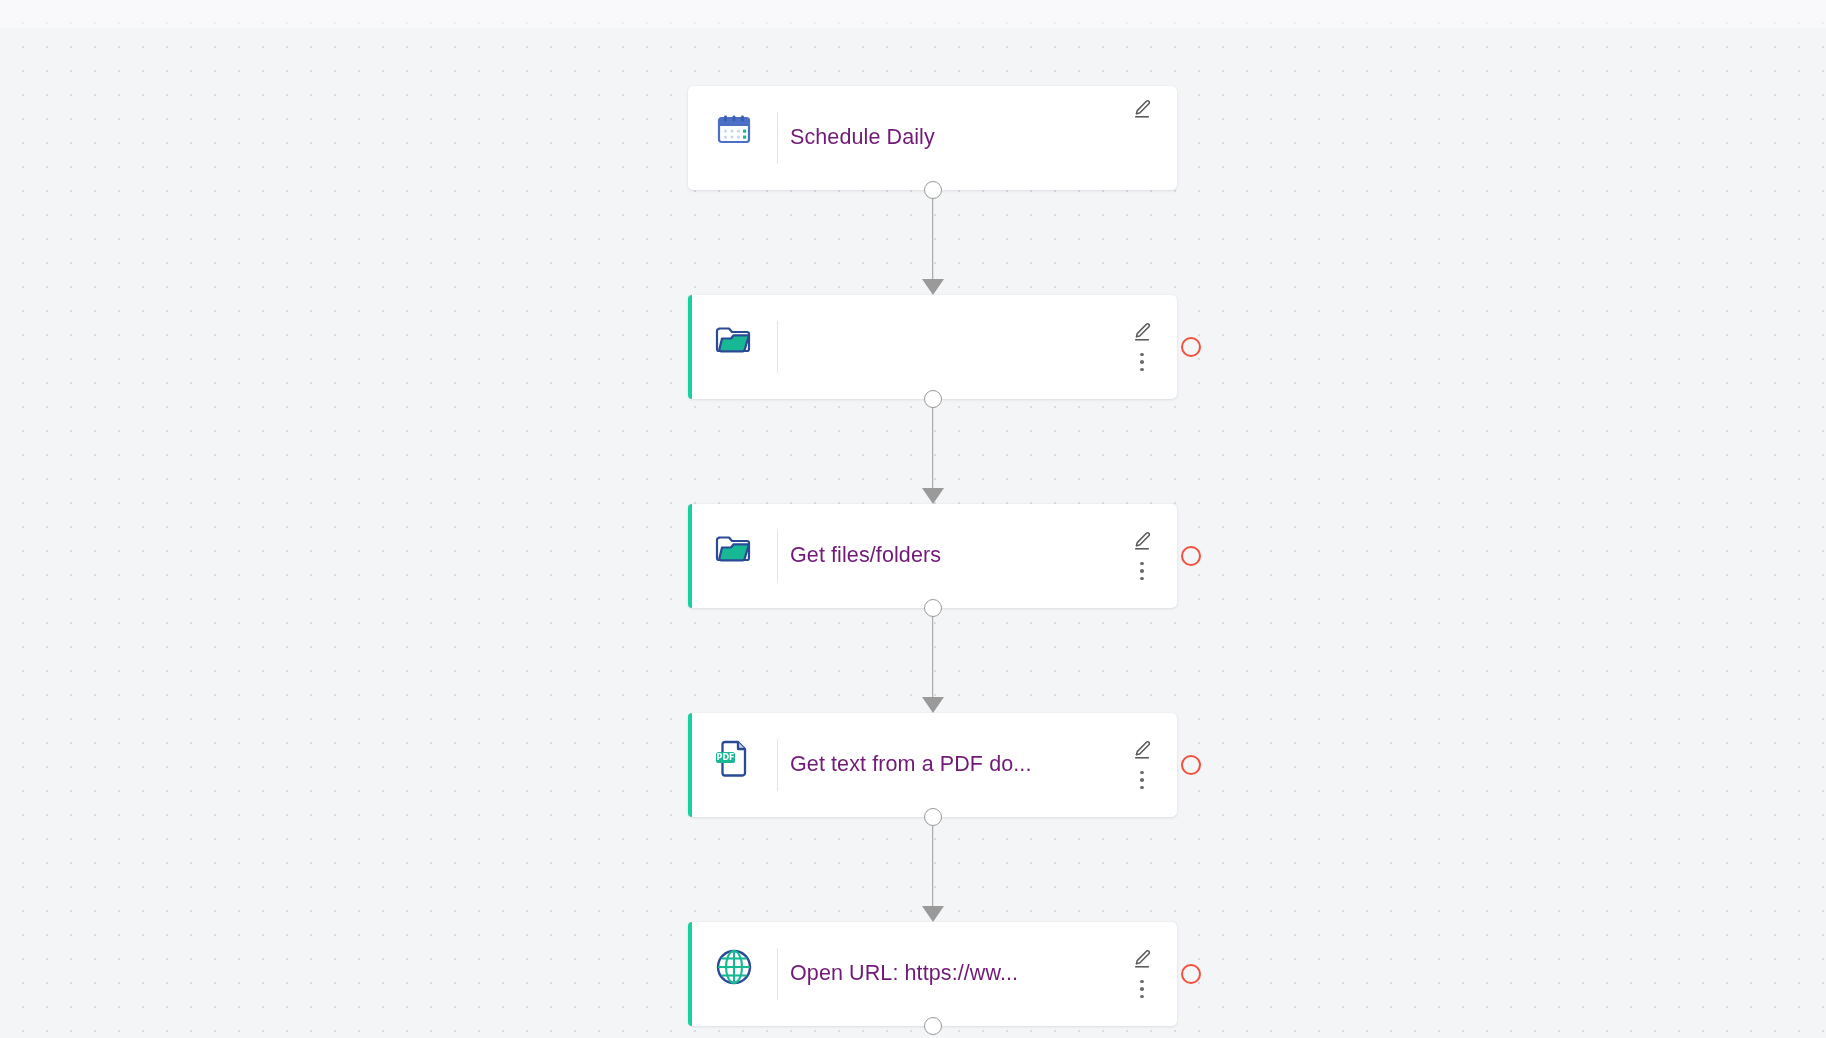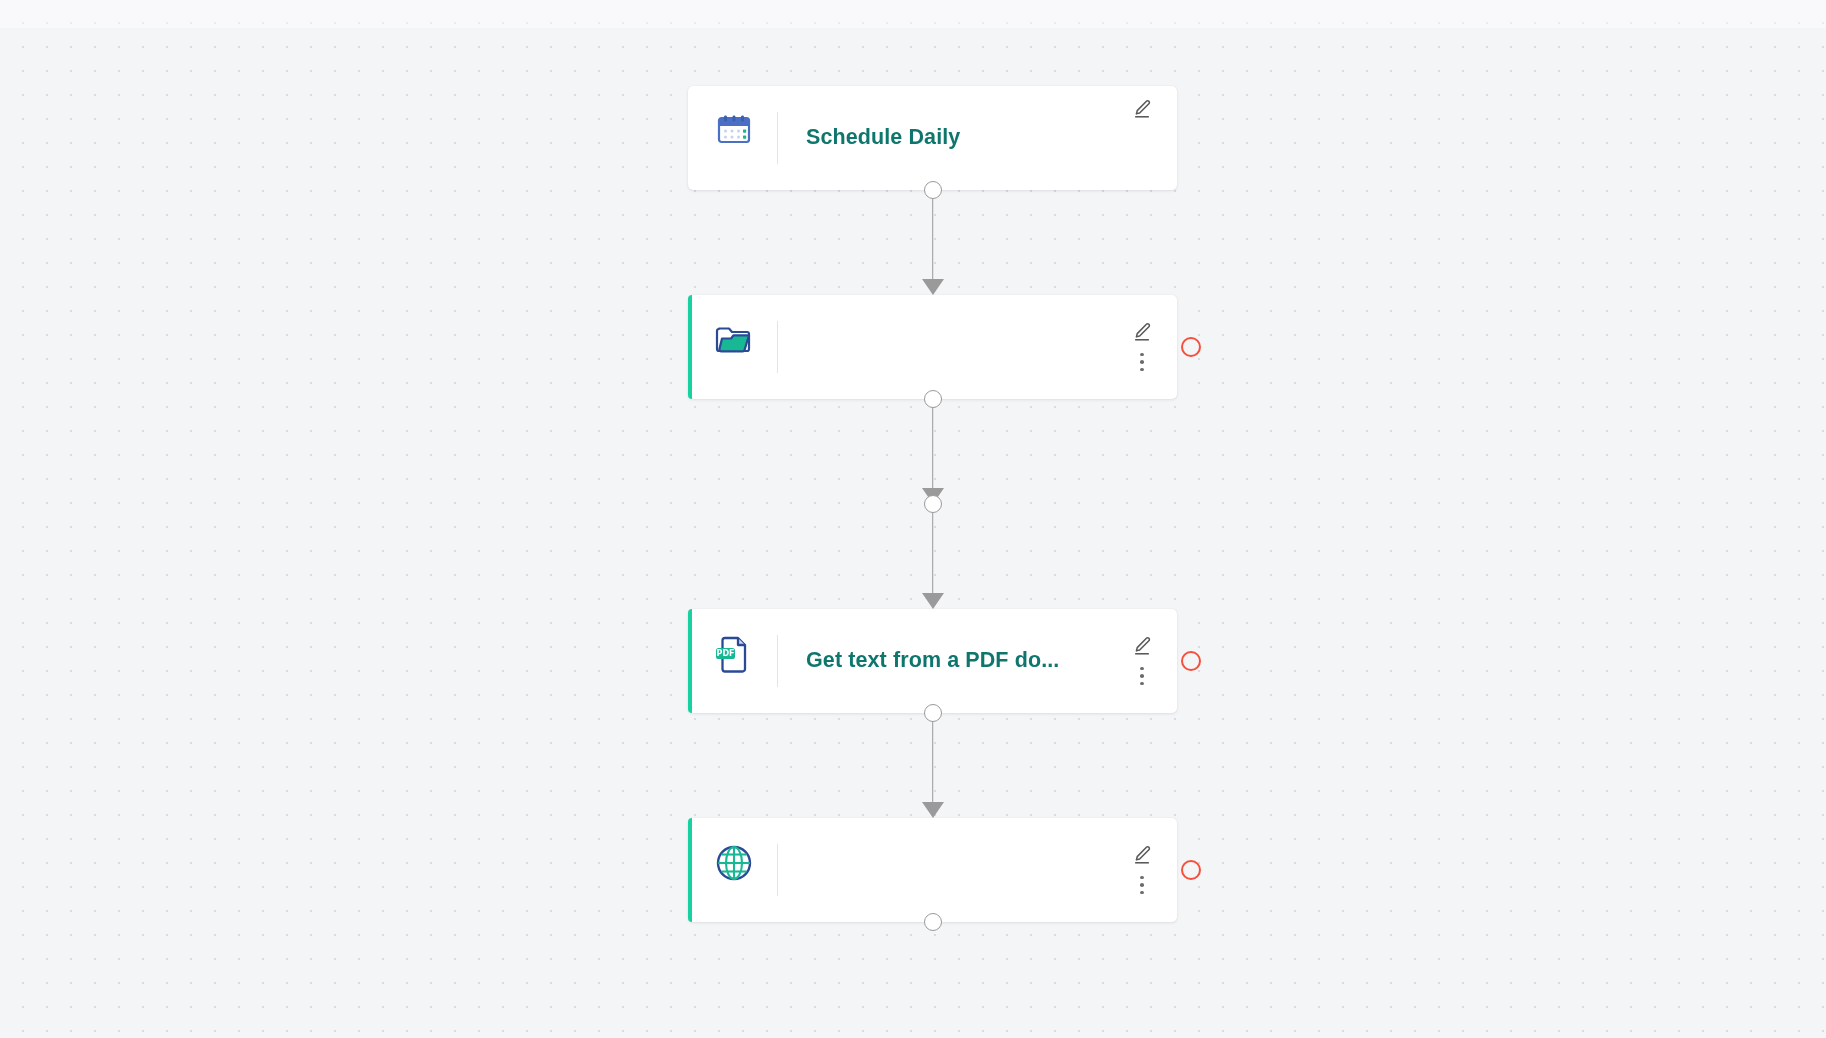--- a/index.html
+++ b/index.html
@@ -76,29 +76,28 @@
 
   .node-divider {
     width: 1px;
     height: 52px;
     background: #e2e4e8;
     margin-left: 15px;
     flex: 0 0 1px;
   }
 
   .node-label {
-    margin-left: 28px;
+    margin-left: 12px;
     font-size: 21.5px;
-    color: #0f766e;
+    color: #701a75;
     line-height: 1.2;
     letter-spacing: 0.1px;
     white-space: nowrap;
     overflow: hidden;
     flex: 1 1 auto;
-    font-weight: bold;
   }
 
   
   .node-actions {
     position: absolute;
     right: 22px;
     top: 0;
     height: 104px;
     width: 26px;
     display: flex;
@@ -268,20 +267,43 @@
       </div>
       <div class="status-dot"></div>
     </div>
 
     <div class="connector">
       <div class="port"></div>
       <div class="line"></div>
       <div class="arrow"></div>
     </div>
 
+    <div class="node">
+      <div class="accent"></div>
+      <div class="node-icon">
+        <svg width="42" height="40" viewBox="0 0 42 40">
+          <path d="M6 9.5h10l3 3.5h15a2 2 0 0 1 2 2v15a2 2 0 0 1-2 2H6a2 2 0 0 1-2-2v-18a2 2 0 0 1 2-2z" fill="#ffffff" stroke="#2b4a96" stroke-width="2.2" stroke-linejoin="round"></path>
+          <path d="M9 19.5h9l2.6-3.2h15.4l-4.4 14.6a2 2 0 0 1-1.9 1.4H8.4a2 2 0 0 1-1.9-2.6z" fill="#18b894" stroke="#2b4a96" stroke-width="2.2" stroke-linejoin="round"></path>
+        </svg>
+      </div>
+      <div class="node-divider"></div>
+      <div class="node-label">Get files/folders</div>
+      <div class="node-actions">
+        <svg class="edit-icon" viewBox="0 0 24 24">
+          <path d="M16.8 3.6a1.9 1.9 0 0 1 2.7 2.7L9.4 16.4l-3.5.9.9-3.5z" fill="none" stroke="#5a5a5a" stroke-width="1.7" stroke-linejoin="round"></path>
+          <line x1="4.5" y1="20.5" x2="19.5" y2="20.5" stroke="#5a5a5a" stroke-width="1.7"></line>
+        </svg>
+        <div class="kebab">
+            <i></i>
+            <i></i>
+            <i></i>
+          </div>
+      </div>
+      <div class="status-dot"></div>
+    </div>
 
     <div class="connector">
       <div class="port"></div>
       <div class="line"></div>
       <div class="arrow"></div>
     </div>
 
     <div class="node">
       <div class="accent"></div>
       <div class="node-icon">
@@ -320,20 +342,21 @@
         <svg width="42" height="42" viewBox="0 0 42 42">
           <circle cx="21" cy="21" r="16" fill="#ffffff" stroke="#2b4a96" stroke-width="2.4"></circle>
           <ellipse cx="21" cy="21" rx="8" ry="16" fill="none" stroke="#18b894" stroke-width="2.1"></ellipse>
           <line x1="5" y1="21" x2="37" y2="21" stroke="#18b894" stroke-width="2.1"></line>
           <path d="M8.5 12.5h25" fill="none" stroke="#18b894" stroke-width="2.1"></path>
           <path d="M8.5 29.5h25" fill="none" stroke="#18b894" stroke-width="2.1"></path>
           <line x1="21" y1="5" x2="21" y2="37" stroke="#18b894" stroke-width="2.1"></line>
         </svg>
       </div>
       <div class="node-divider"></div>
+      <div class="node-label">Open URL: https://ww...</div>
       <div class="node-actions">
         <svg class="edit-icon" viewBox="0 0 24 24">
           <path d="M16.8 3.6a1.9 1.9 0 0 1 2.7 2.7L9.4 16.4l-3.5.9.9-3.5z" fill="none" stroke="#5a5a5a" stroke-width="1.7" stroke-linejoin="round"></path>
           <line x1="4.5" y1="20.5" x2="19.5" y2="20.5" stroke="#5a5a5a" stroke-width="1.7"></line>
         </svg>
         <div class="kebab">
             <i></i>
             <i></i>
             <i></i>
           </div>

